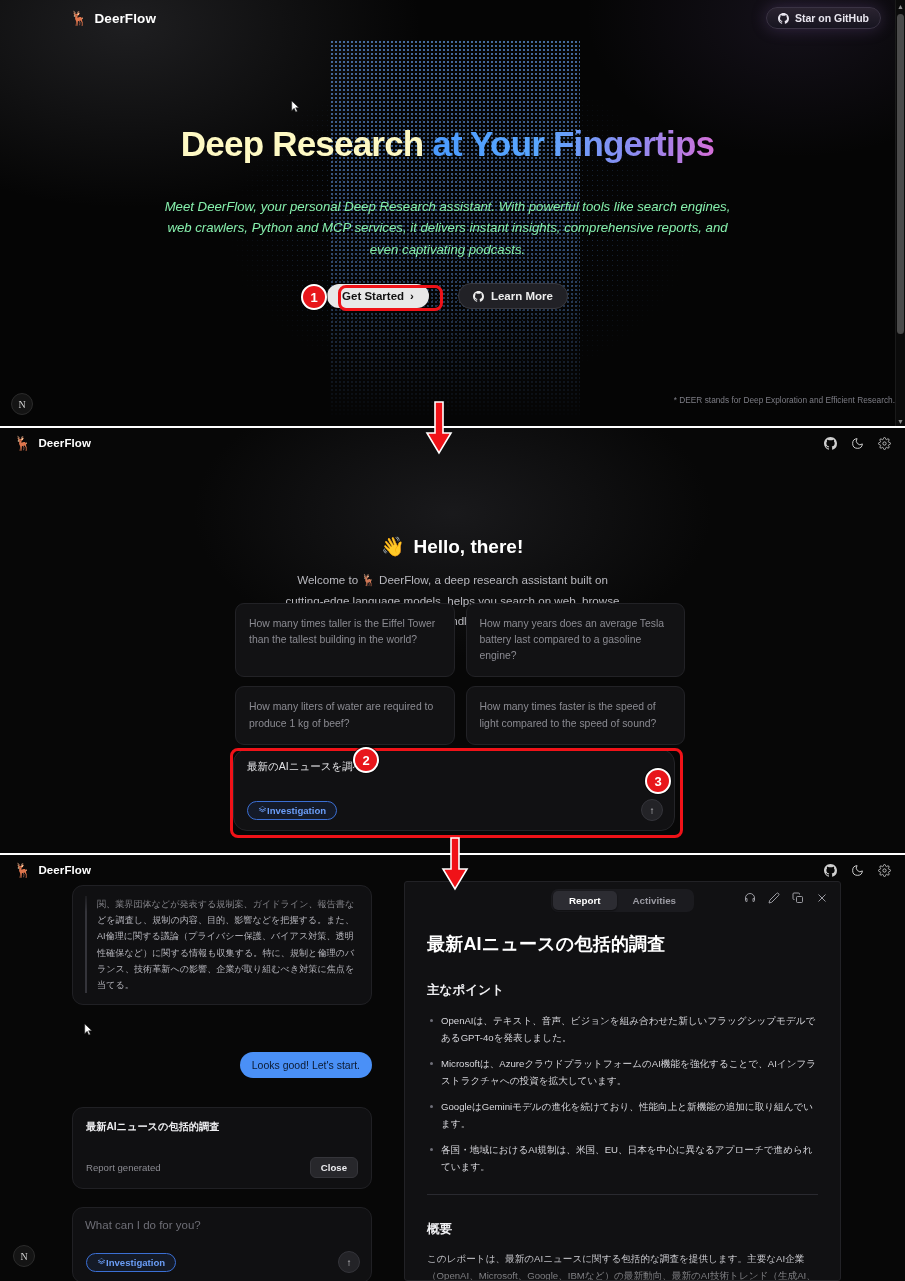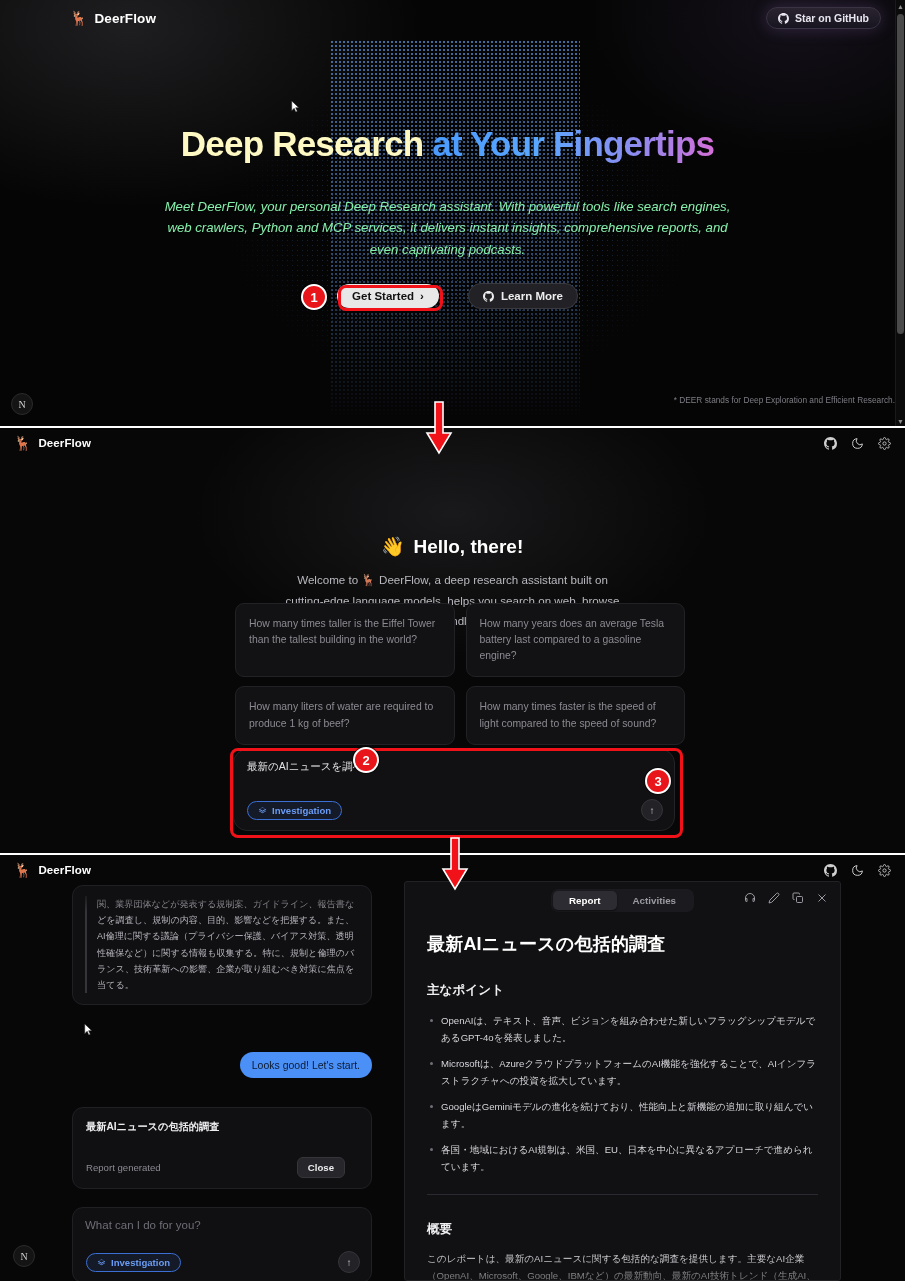--- a/index.html
+++ b/index.html
@@ -63,21 +63,21 @@
   .h1-b {
     background: linear-gradient(90deg,#4b9bff 0%, #5aa7ff 38%, #8d8bf0 72%, #d46fd8 100%);
     -webkit-background-clip:text; background-clip:text; color:transparent;
   }
   .hero-sub {
     position:absolute; top:196px; left:0; width:895px; text-align:center;
     color:#86efac; font-size:13.2px; line-height:1.62; padding:0 160px;font-style:italic;
   }
   .hero-actions {
     position:absolute; top:283px; left:0; width:895px;
-    display:flex; justify-content:center; align-items:center; gap:29px;margin-left:10px;
+    display:flex; justify-content:center; align-items:center; gap:29px;
   }
   .btn-get {
     background:#e8e8e8; color:#111; border-radius:999px;
     padding:6px 15px; font-size:11.5px; font-weight:600;
     display:flex; align-items:center; gap:6px; border:none;
     box-shadow:0 1px 4px rgba(0,0,0,.6);
   }
   .btn-learn {
     background:#212126; color:#ededed; border:1px solid #3a3a40; border-radius:999px;
     padding:6px 14px; font-size:11.5px; font-weight:600;
@@ -135,21 +135,21 @@
     background:#111113; border:1px solid #242428; border-radius:14px;
     padding:10px 13px;
   }
   .chat-text { color:#e3e3e6; font-size:10.5px; }
   .chat-placeholder { color:#6e6e76; font-size:11.5px; }
   .chat-bottom {
     position:absolute; left:13px; right:11px; bottom:9px;
     display:flex; align-items:center; justify-content:space-between;
   }
   .invest-chip {
-    display:flex; align-items:center; gap:5px;
+    display:flex; 
     border:1px solid #3b6fd4; background:rgba(40,70,140,.18); color:#6a9cf5;
     border-radius:999px; padding:3px 10px; font-size:9.6px; font-weight:600;
   }
   .send-btn {
     width:22px; height:22px; border-radius:50%;
     background:#232327; border:1px solid #34343a;
     display:flex; align-items:center; justify-content:center; color:#d2d2d6; font-size:10px;
   }
 
   
@@ -175,21 +175,21 @@
     background:#4a90f7; color:#0c1a30; border-radius:13px;
     padding:7px 12px; font-size:10.5px; font-weight:500;
   }
   .report-gen-card {
     position:absolute; left:0; top:222px; width:300px; height:82px;
     background:#101012; border:1px solid #202024; border-radius:11px;
     padding:12px 13px;
   }
   .rg-title { color:#ededf0; font-size:10.2px; font-weight:700; }
   .rg-row {
-    position:absolute; left:13px; right:26px; bottom:10px;
+    position:absolute; left:13px; right:13px; bottom:10px;
     display:flex; align-items:center; justify-content:space-between;
   }
   .rg-status { color:#8b8b92; font-size:9.6px; }
   .close-btn {
     background:#27272b; color:#ededf0; border:1px solid #35353a;
     border-radius:6px; padding:4px 10px; font-size:9.6px; font-weight:600;
   }
   .p3-input {
     position:absolute; left:0; top:322px; width:300px; height:76px;
     background:#101012; border:1px solid #202024; border-radius:11px;

